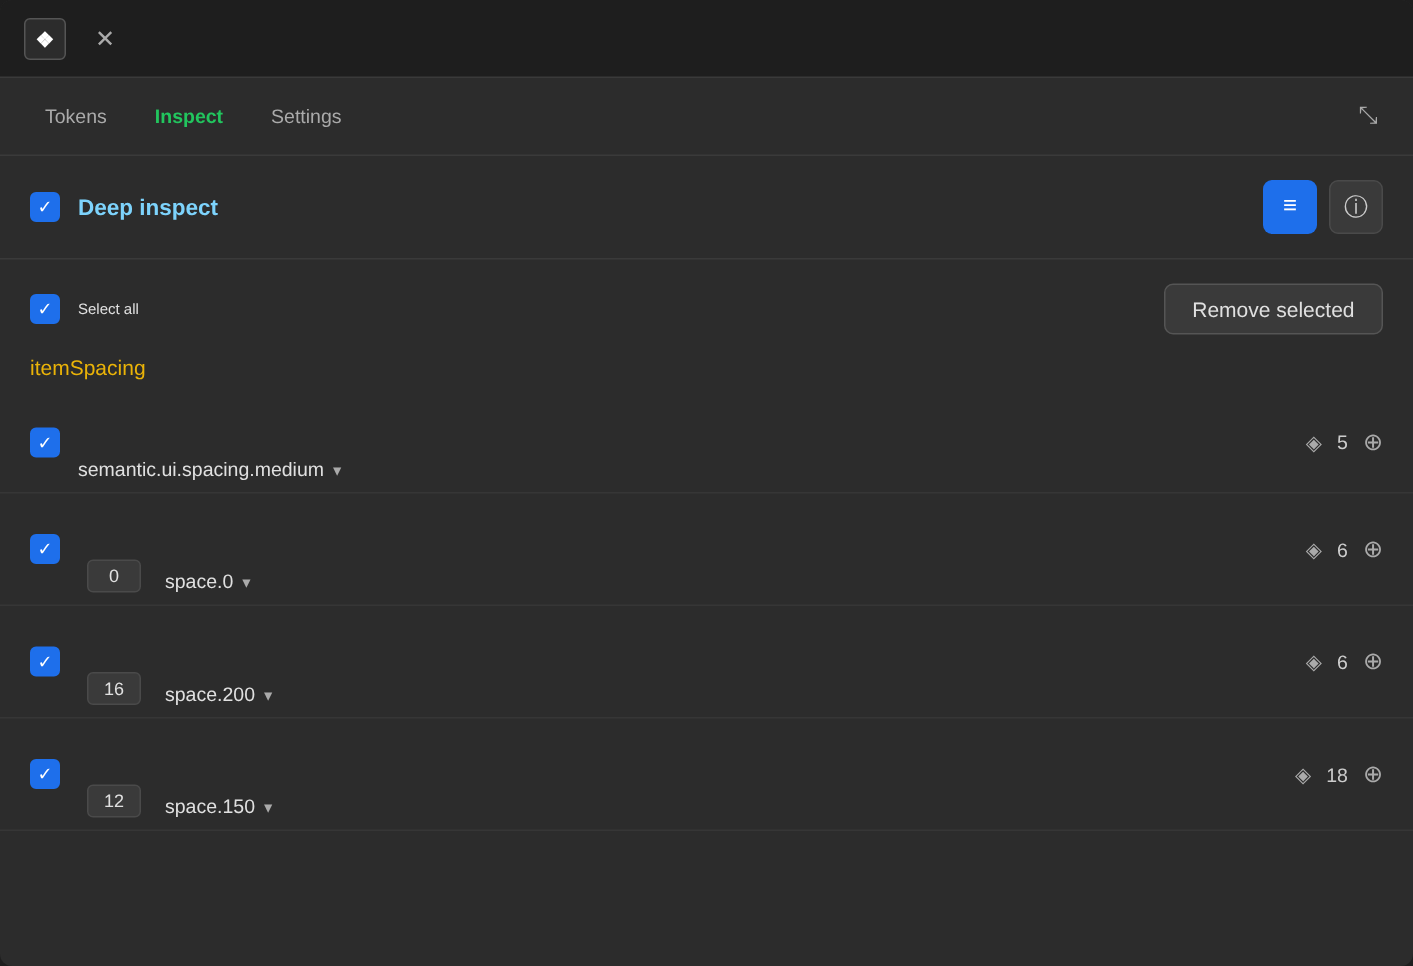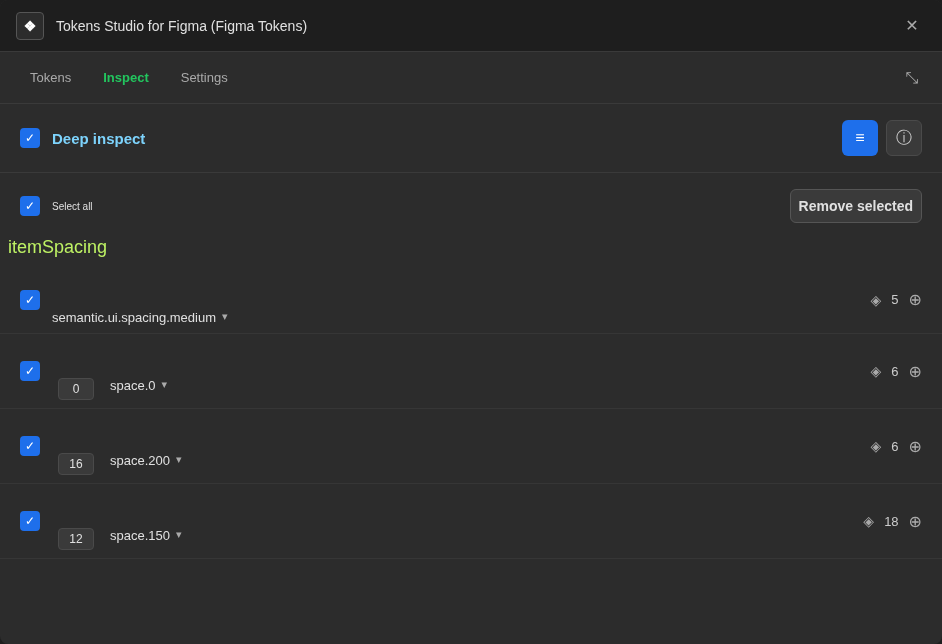--- a/index.html
+++ b/index.html
@@ -180,52 +180,52 @@
     .select-all-label {
       font-size: 10px;
       font-weight: 500;
       color: #e0e0e0;
       flex: 1;
     }
     .btn-remove-selected {
       background: #3a3a3a;
       border: 1px solid #555;
       color: #e0e0e0;
-      padding: 8px 8px;
+      padding: 8px 18px;
       border-radius: 6px;
       font-size: 14px;
-      font-weight: 700;
+      font-weight: 400;
       cursor: pointer;
     }
 
     
     .section-label {
-      padding: 4px 20px 8px 8px;
-      font-size: 18px;
-      color: #bef264;
+      padding: 4px 20px 8px 20px;
+      font-size: 14px;
+      color: #eab308;
       flex-shrink: 0;
     }
 
     
     .token-list {
       flex: 1;
       overflow-y: auto;
       padding-bottom: 16px;
     }
     .token-row {
       display: flex;
       align-items: center;
       padding: 8px 20px;
       border-bottom: 1px solid #363636;
       min-height: 48px;
     }
 
     .token-name-container {
       display: flex;
-      align-items: flex-start;
+      align-items: flex-end;
       flex: 1;
       gap: 6px;
       margin-top: 36px;
     }
     .token-name {
       font-size: 13px;
       color: #e0e0e0;
     }
     .token-dropdown-arrow {
       color: #aaa;
@@ -274,21 +274,20 @@
   </style>
 </head>
 <body>
 
 <div class="window">
 
   <div class="title-bar">
     <div class="title-bar-logo">
       <span>❖</span>
     </div>
-    <span class="title-bar-title">Tokens Studio for Figma (Figma Tokens)</span>
     <div class="title-bar-close">✕</div>
   </div>
 
   <div class="nav-bar">
     <div class="nav-tabs">
       <div class="nav-tab">Tokens</div>
       <div class="nav-tab active">Inspect</div>
       <div class="nav-tab">Settings</div>
     </div>
     <div class="nav-expand-btn">⤡</div>

